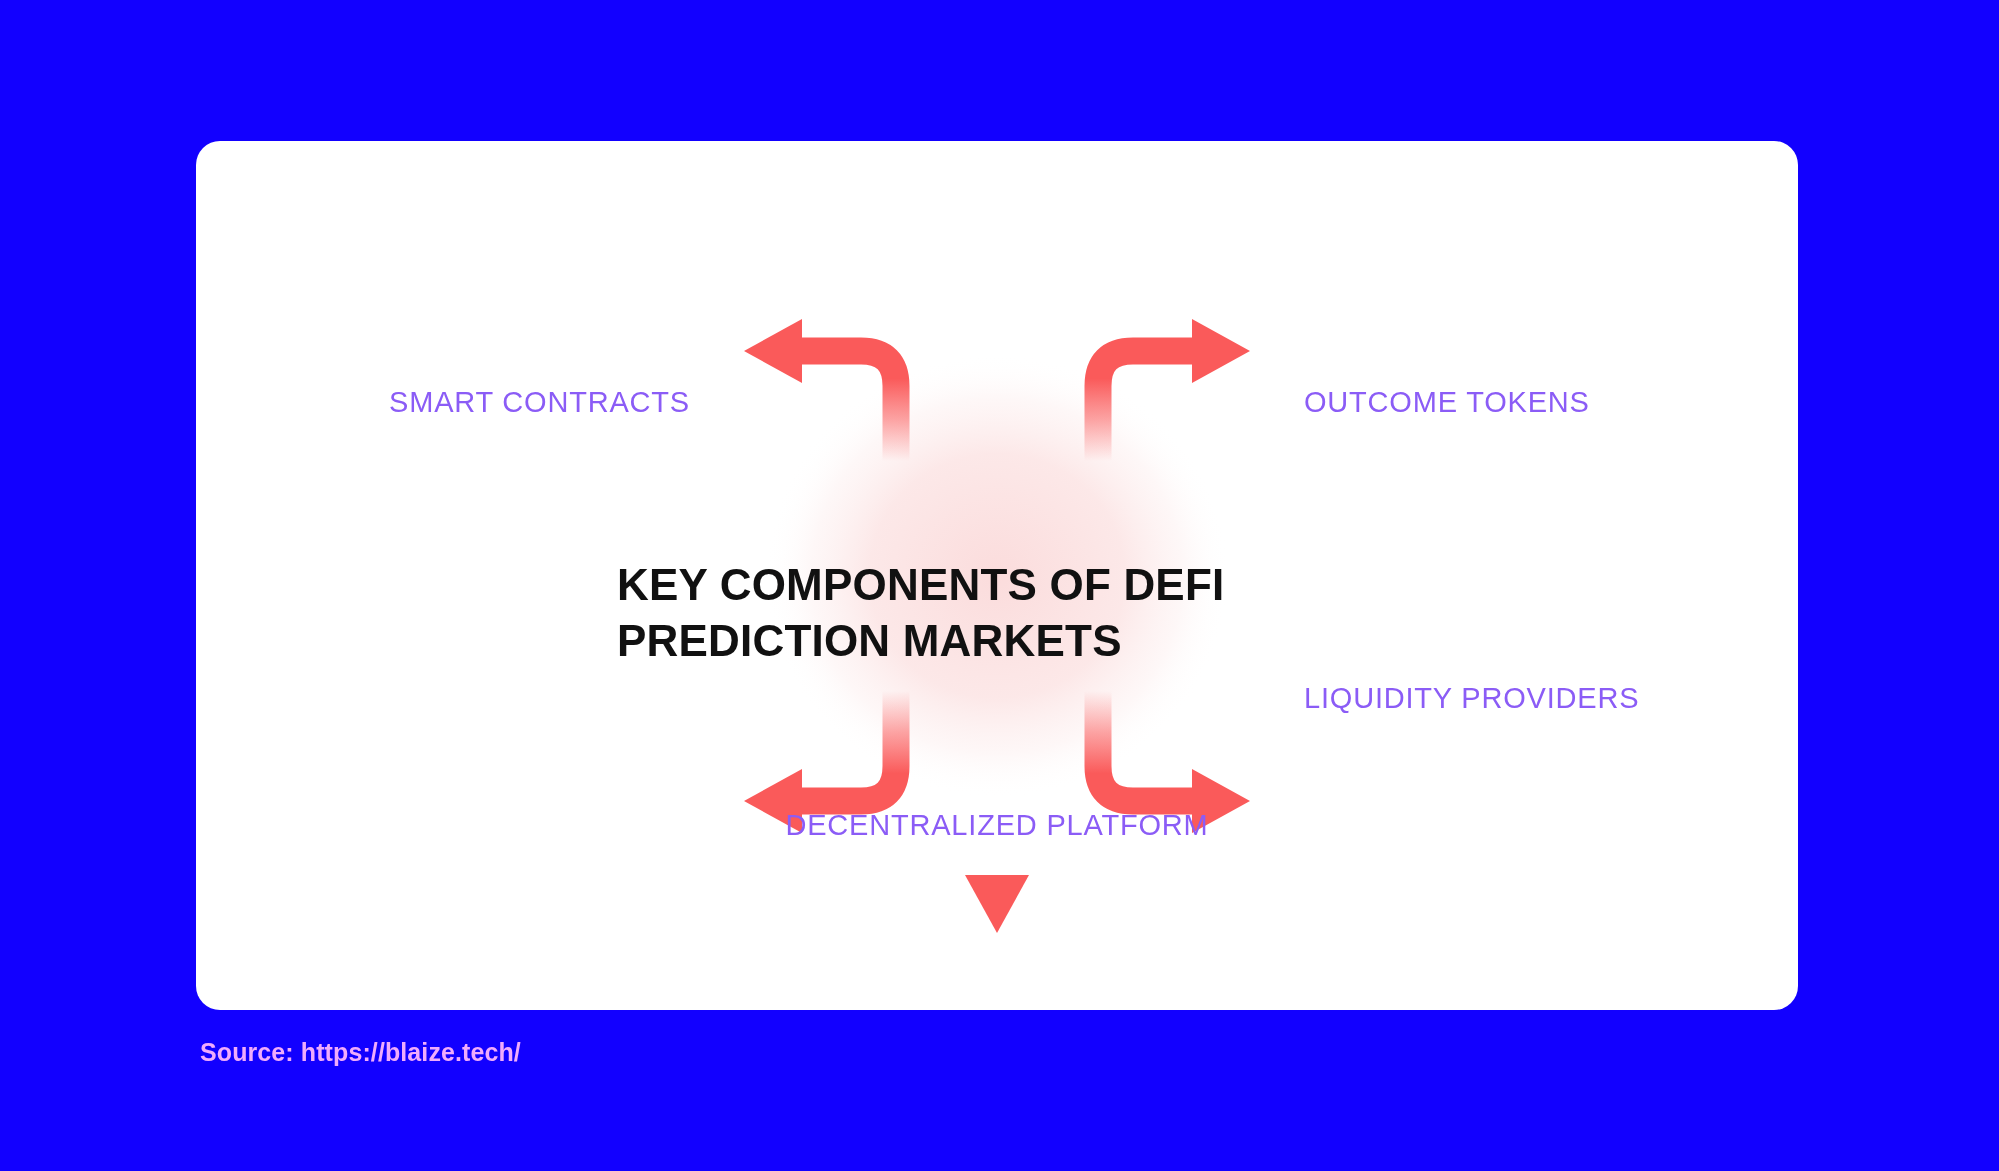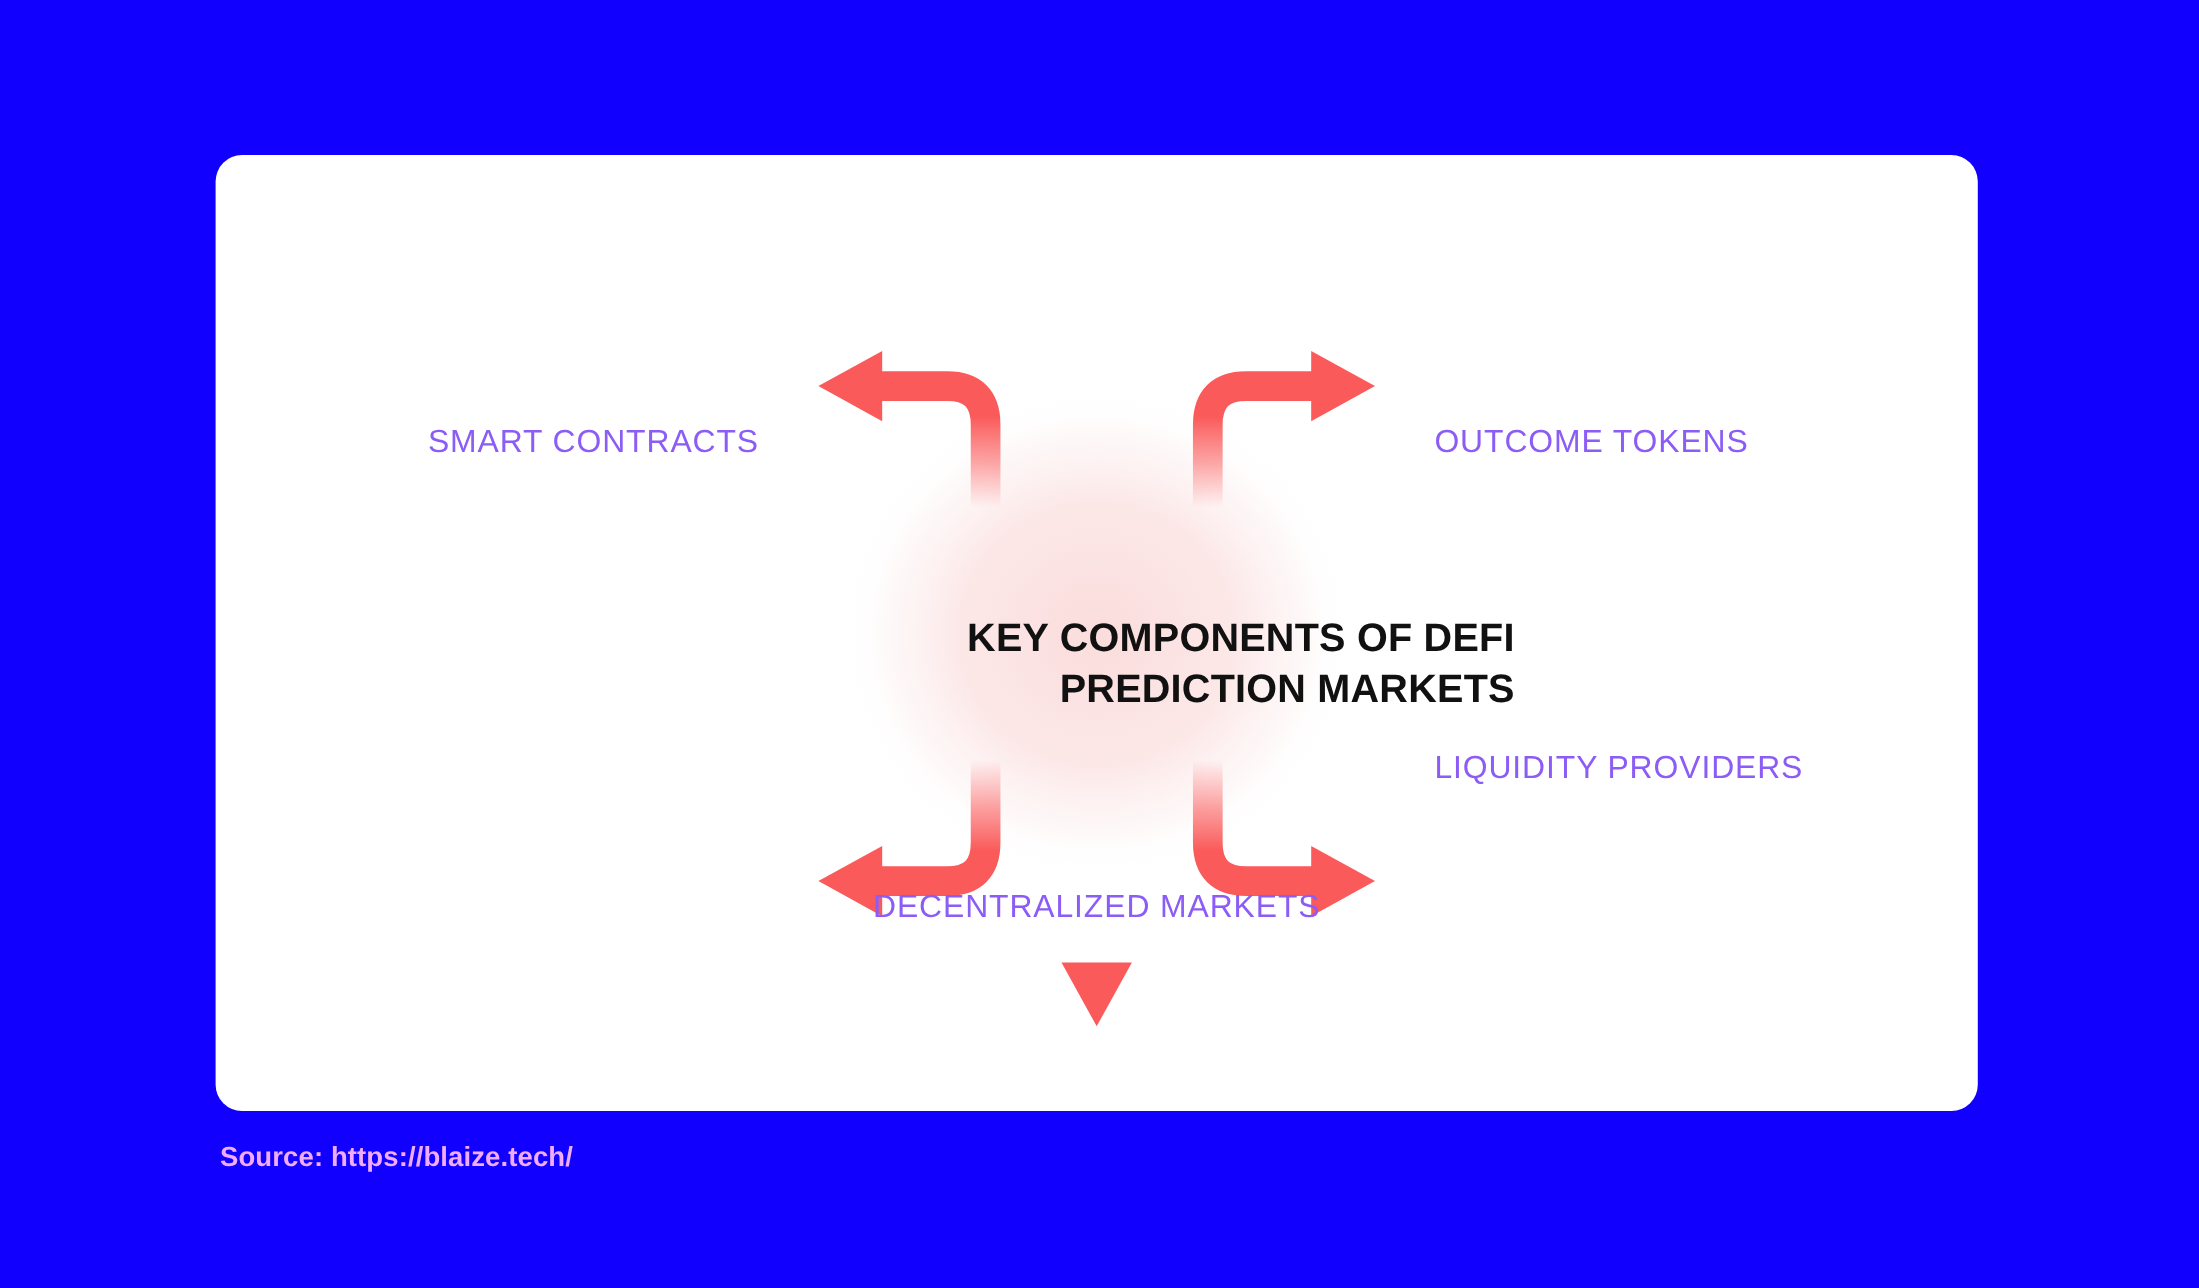--- a/index.html
+++ b/index.html
@@ -44,22 +44,22 @@
     display: block;
   }
 
   
   #center-title {
     position: absolute;
     left: 50%;
     top: 416px;
     transform: translateX(-50%);
     width: 760px;
-    text-align: right;
-    font-size: 36px;
+    text-align: left;
+    font-size: 44px;
     font-weight: 700;
     letter-spacing: 0.2px;
     line-height: 1.28;
     color: #111111;
     z-index: 5;
     white-space: pre-line;
   }
 
   
   .node-label {
@@ -172,18 +172,18 @@
     <div id="center-title">KEY COMPONENTS OF DEFI
 PREDICTION MARKETS</div>
 
     <div class="node-label to-left" id="label-smart-contracts">SMART CONTRACTS</div>
 
     <div class="node-label to-right" id="label-outcome-tokens">OUTCOME TOKENS</div>
 
 
     <div class="node-label to-right" id="label-liquidity-providers">LIQUIDITY PROVIDERS</div>
 
-    <div class="node-label" id="label-decentralized-platform">DECENTRALIZED MARKETS</div>
+    <div class="node-label" id="label-decentralized-platform">DECENTRALIZED PLATFORM</div>
 
   </div>
 </div>
 
 <div id="source-caption">Source: https://blaize.tech/</div>
 
 </body></html>

